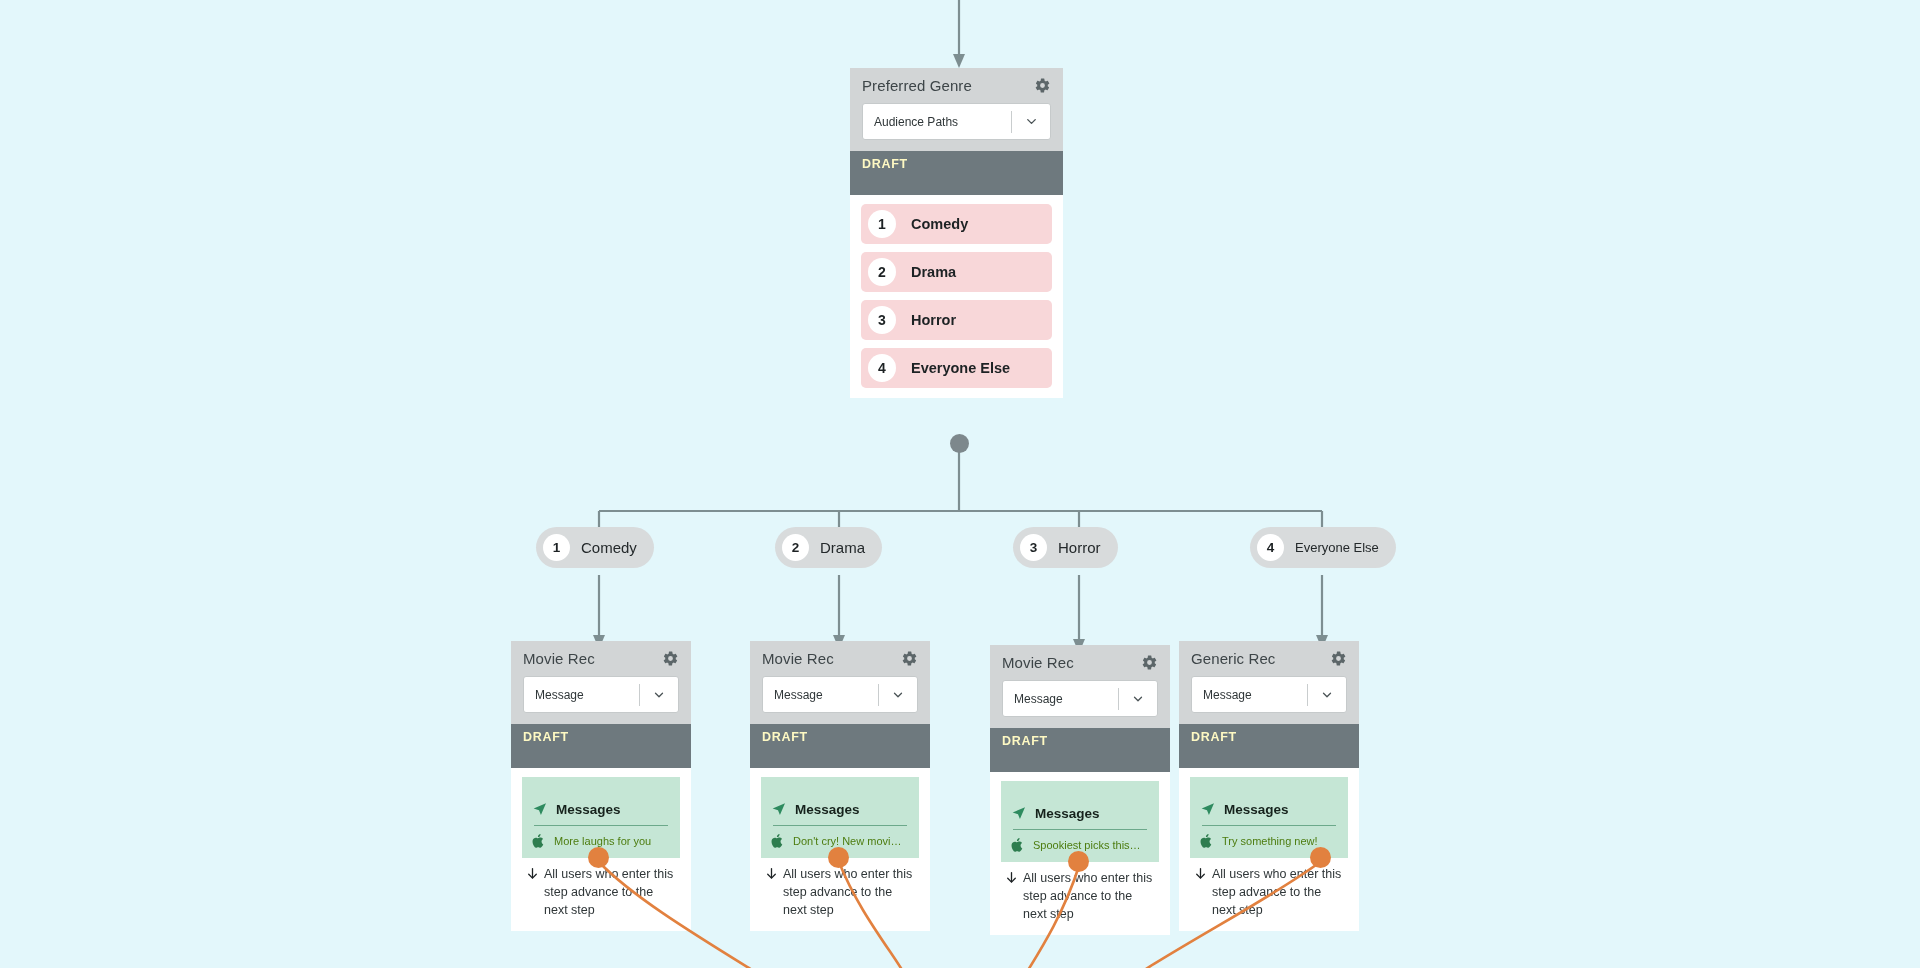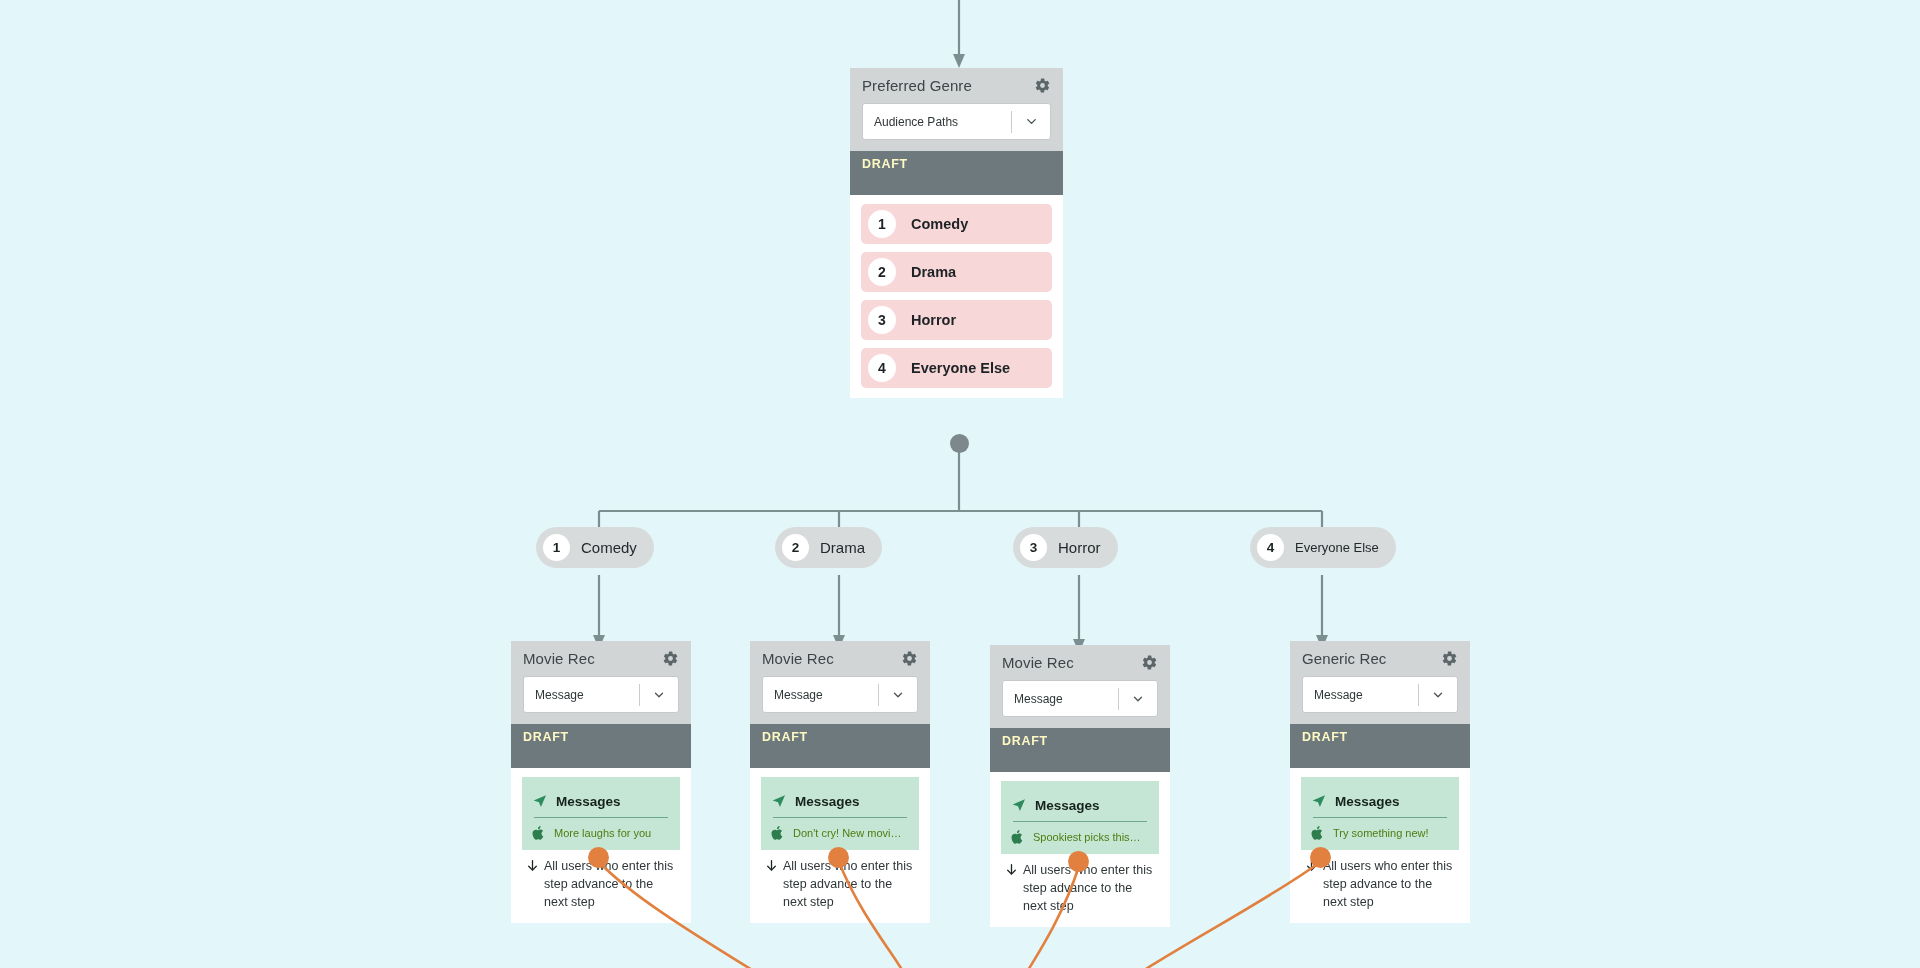--- a/index.html
+++ b/index.html
@@ -69,21 +69,21 @@
     background: #fff; color: #1d2224;
     font-size: 14px; font-weight: bold;
     display: flex; align-items: center; justify-content: center;
     flex: 0 0 auto;
   }
   .branch-label {
     margin-left: 15px; font-size: 14.5px; font-weight: bold; color: #1d2224;
   }
 
   
-  .msg-panel { background: #c5e6d5; border-radius: 0; padding: 16px 10px 9px 10px; }
+  .msg-panel { background: #c5e6d5; border-radius: 0; padding: 24px 10px 9px 10px; }
   .msg-head { display: flex; align-items: center; gap: 8px; }
   .msg-head-label { font-size: 13.5px; font-weight: bold; color: #16221c; }
   .msg-rule { height: 1px; background: #4e9471; margin: 8px 2px 7px 2px; opacity:.75; }
   .msg-item { display: flex; align-items: center; gap: 9px; }
   .msg-item-label {
     font-size: 11px; color: #4d7c0f;
     white-space: nowrap; overflow: hidden; text-overflow: ellipsis;
   }
   .plane-icon { width: 16px; height: 16px; flex:0 0 auto; display:block;}
   .apple-icon { width: 13px; height: 16px; flex:0 0 auto; display:block;}
@@ -343,21 +343,21 @@
         <svg class="arrow-down-icon" viewBox="0 0 24 24" fill="none" stroke="#1d2224" stroke-width="2.4" stroke-linecap="round" stroke-linejoin="round">
             <line x1="12" y1="3" x2="12" y2="20"></line>
             <polyline points="5 13.5 12 20.5 19 13.5"></polyline>
           </svg>
         <div class="advance-text">All users who enter this step advance to the next step</div>
       </div>
     </div>
   </div>
   <div class="orange-dot" style="left:1068px; top:851px;"></div>
 
-  <div class="node" style="left:1290px; top:641px; width:180px;">
+  <div class="node" style="left:1179px; top:641px; width:180px;">
     <div class="node-head">
       <div class="node-head-top">
         <div class="node-title">Generic Rec</div>
         <svg class="gear-icon" viewBox="0 0 24 24" fill="#5c6669">
             <path d="M19.4 13a7.6 7.6 0 0 0 0-2l2-1.6a.5.5 0 0 0 .12-.62l-1.9-3.3a.5.5 0 0 0-.6-.22l-2.36.95a7.3 7.3 0 0 0-1.74-1L14.6 2.6a.5.5 0 0 0-.5-.42h-3.8a.5.5 0 0 0-.5.42l-.36 2.6a7.3 7.3 0 0 0-1.74 1l-2.36-.95a.5.5 0 0 0-.6.22l-1.9 3.3a.5.5 0 0 0 .12.62L4.6 11a7.6 7.6 0 0 0 0 2l-2 1.6a.5.5 0 0 0-.12.62l1.9 3.3a.5.5 0 0 0 .6.22l2.36-.95a7.3 7.3 0 0 0 1.74 1l.36 2.6a.5.5 0 0 0 .5.42h3.8a.5.5 0 0 0 .5-.42l.36-2.6a7.3 7.3 0 0 0 1.74-1l2.36.95a.5.5 0 0 0 .6-.22l1.9-3.3a.5.5 0 0 0-.12-.62zM12 15.4A3.4 3.4 0 1 1 15.4 12 3.4 3.4 0 0 1 12 15.4z"></path>
           </svg>
       </div>
       <div class="select-box">
         <div class="select-value">Message</div>
         <div class="select-div"></div>

